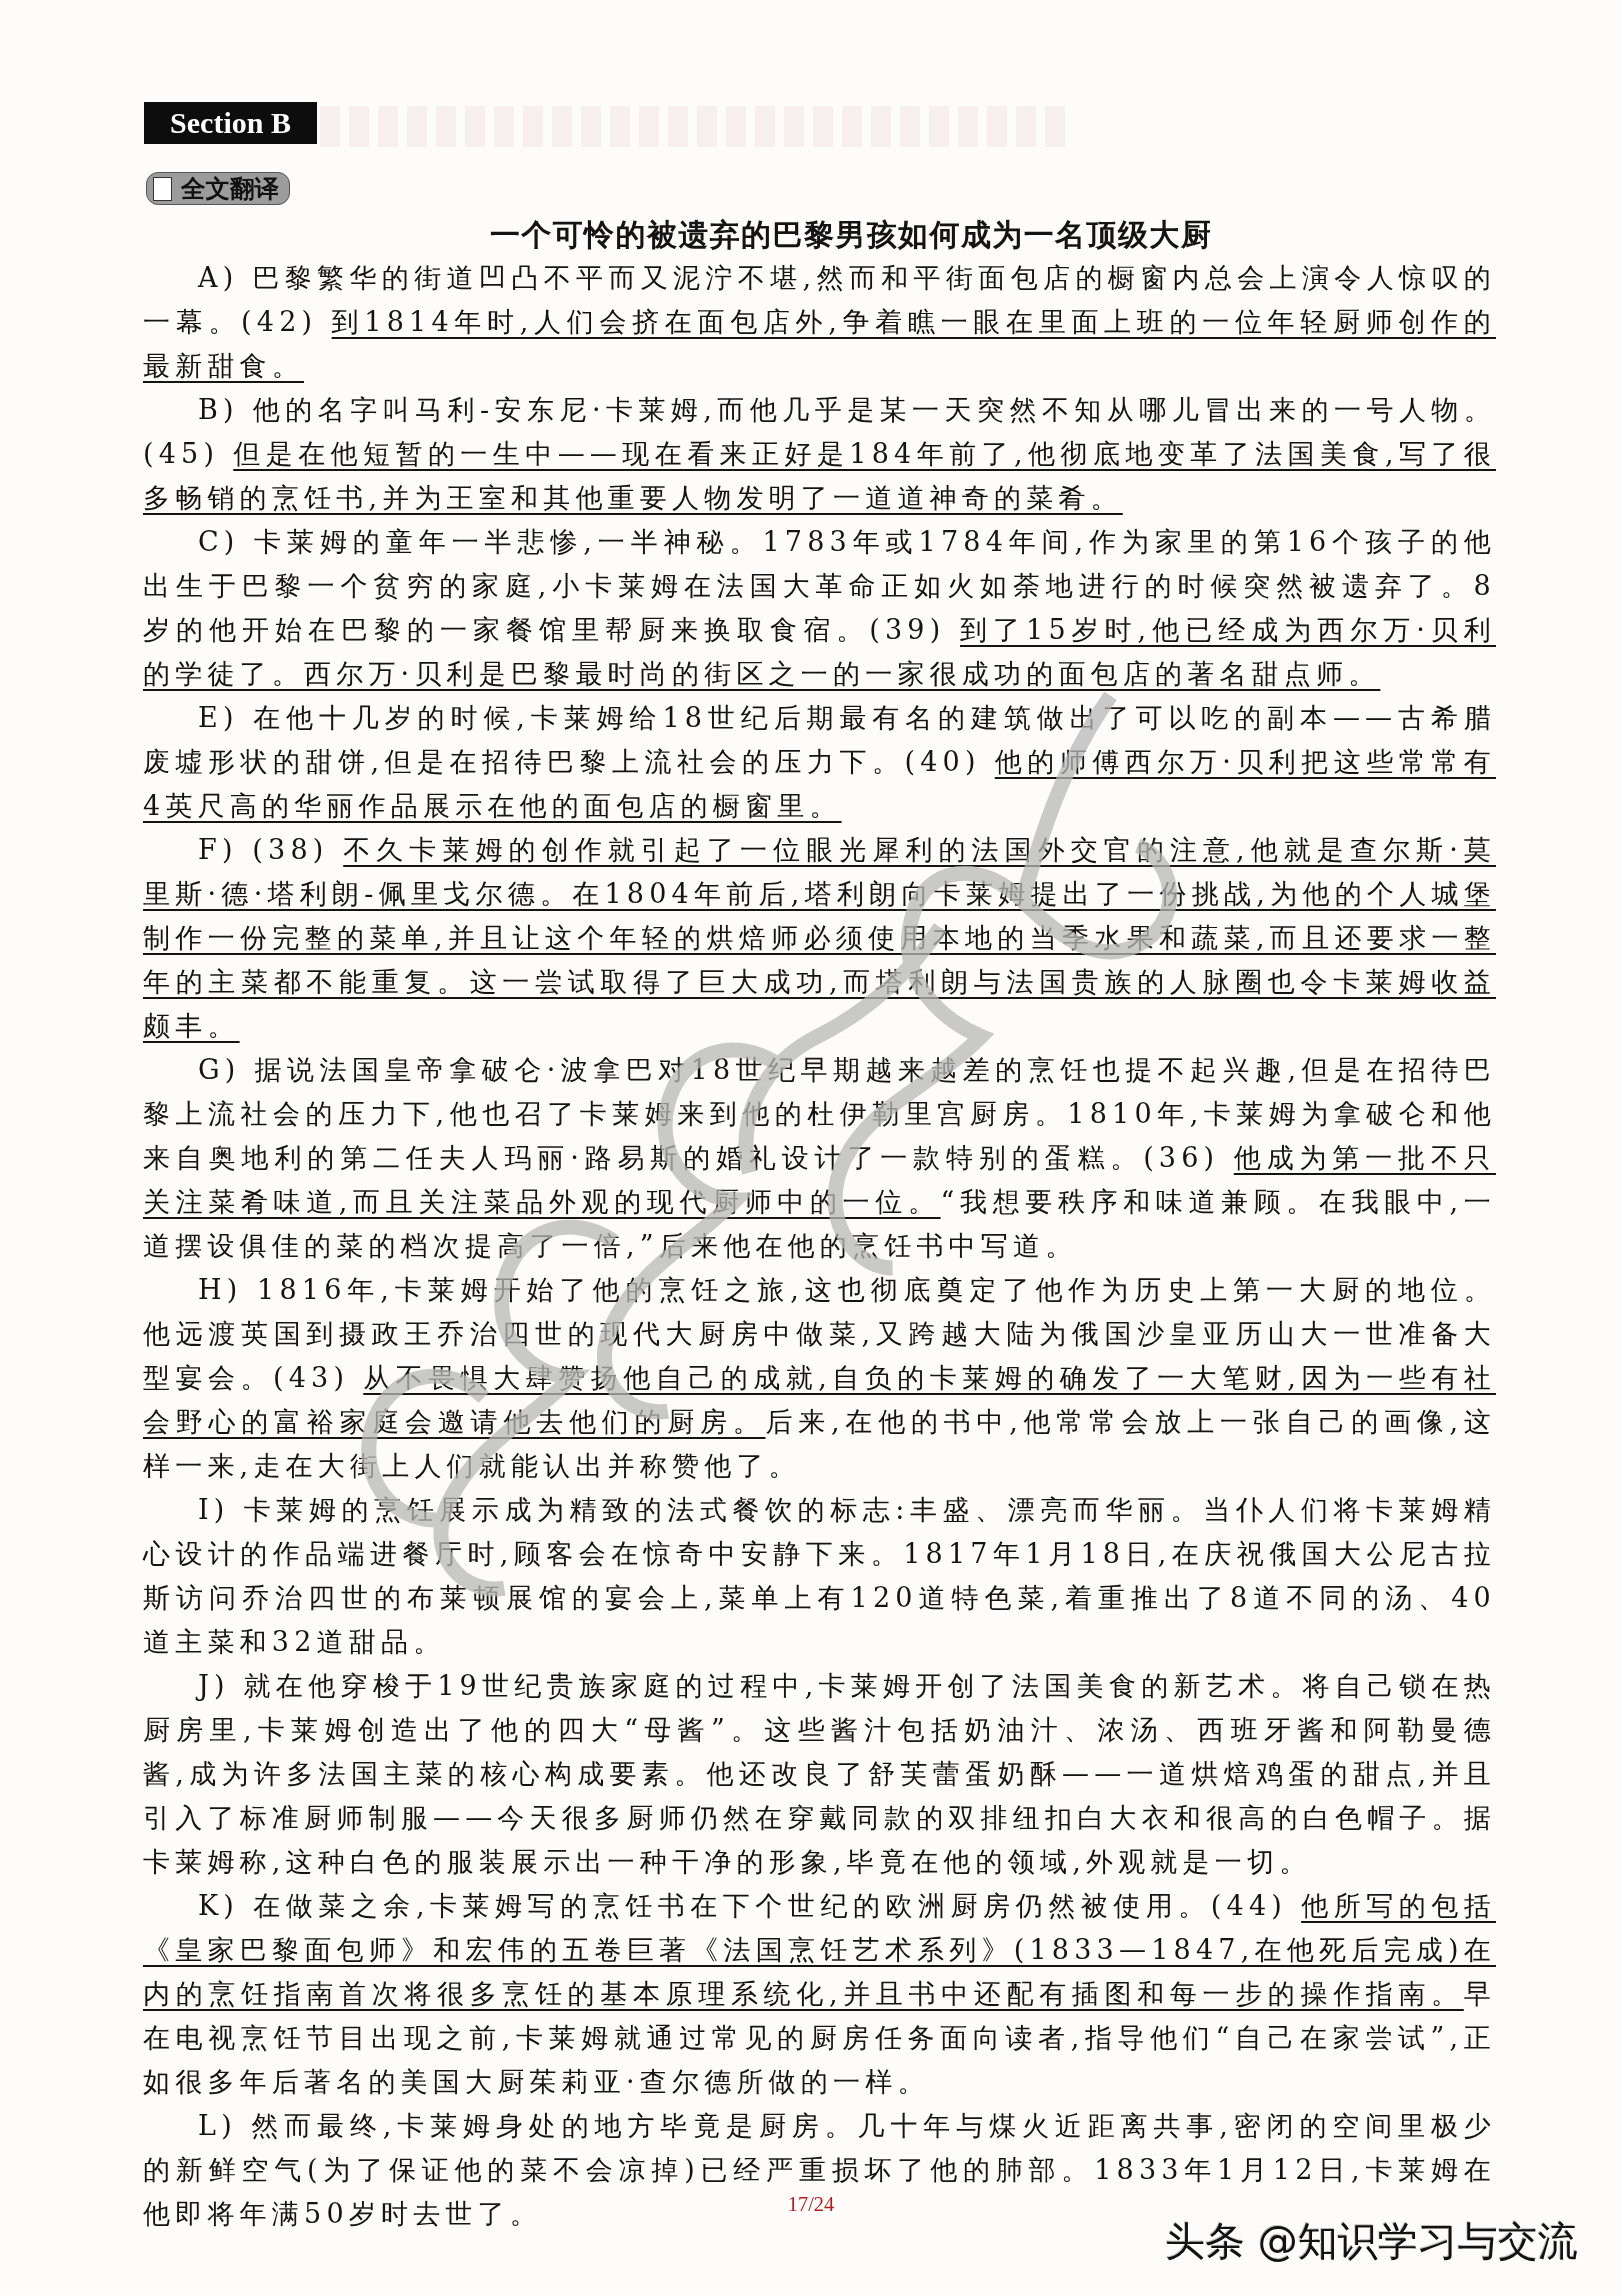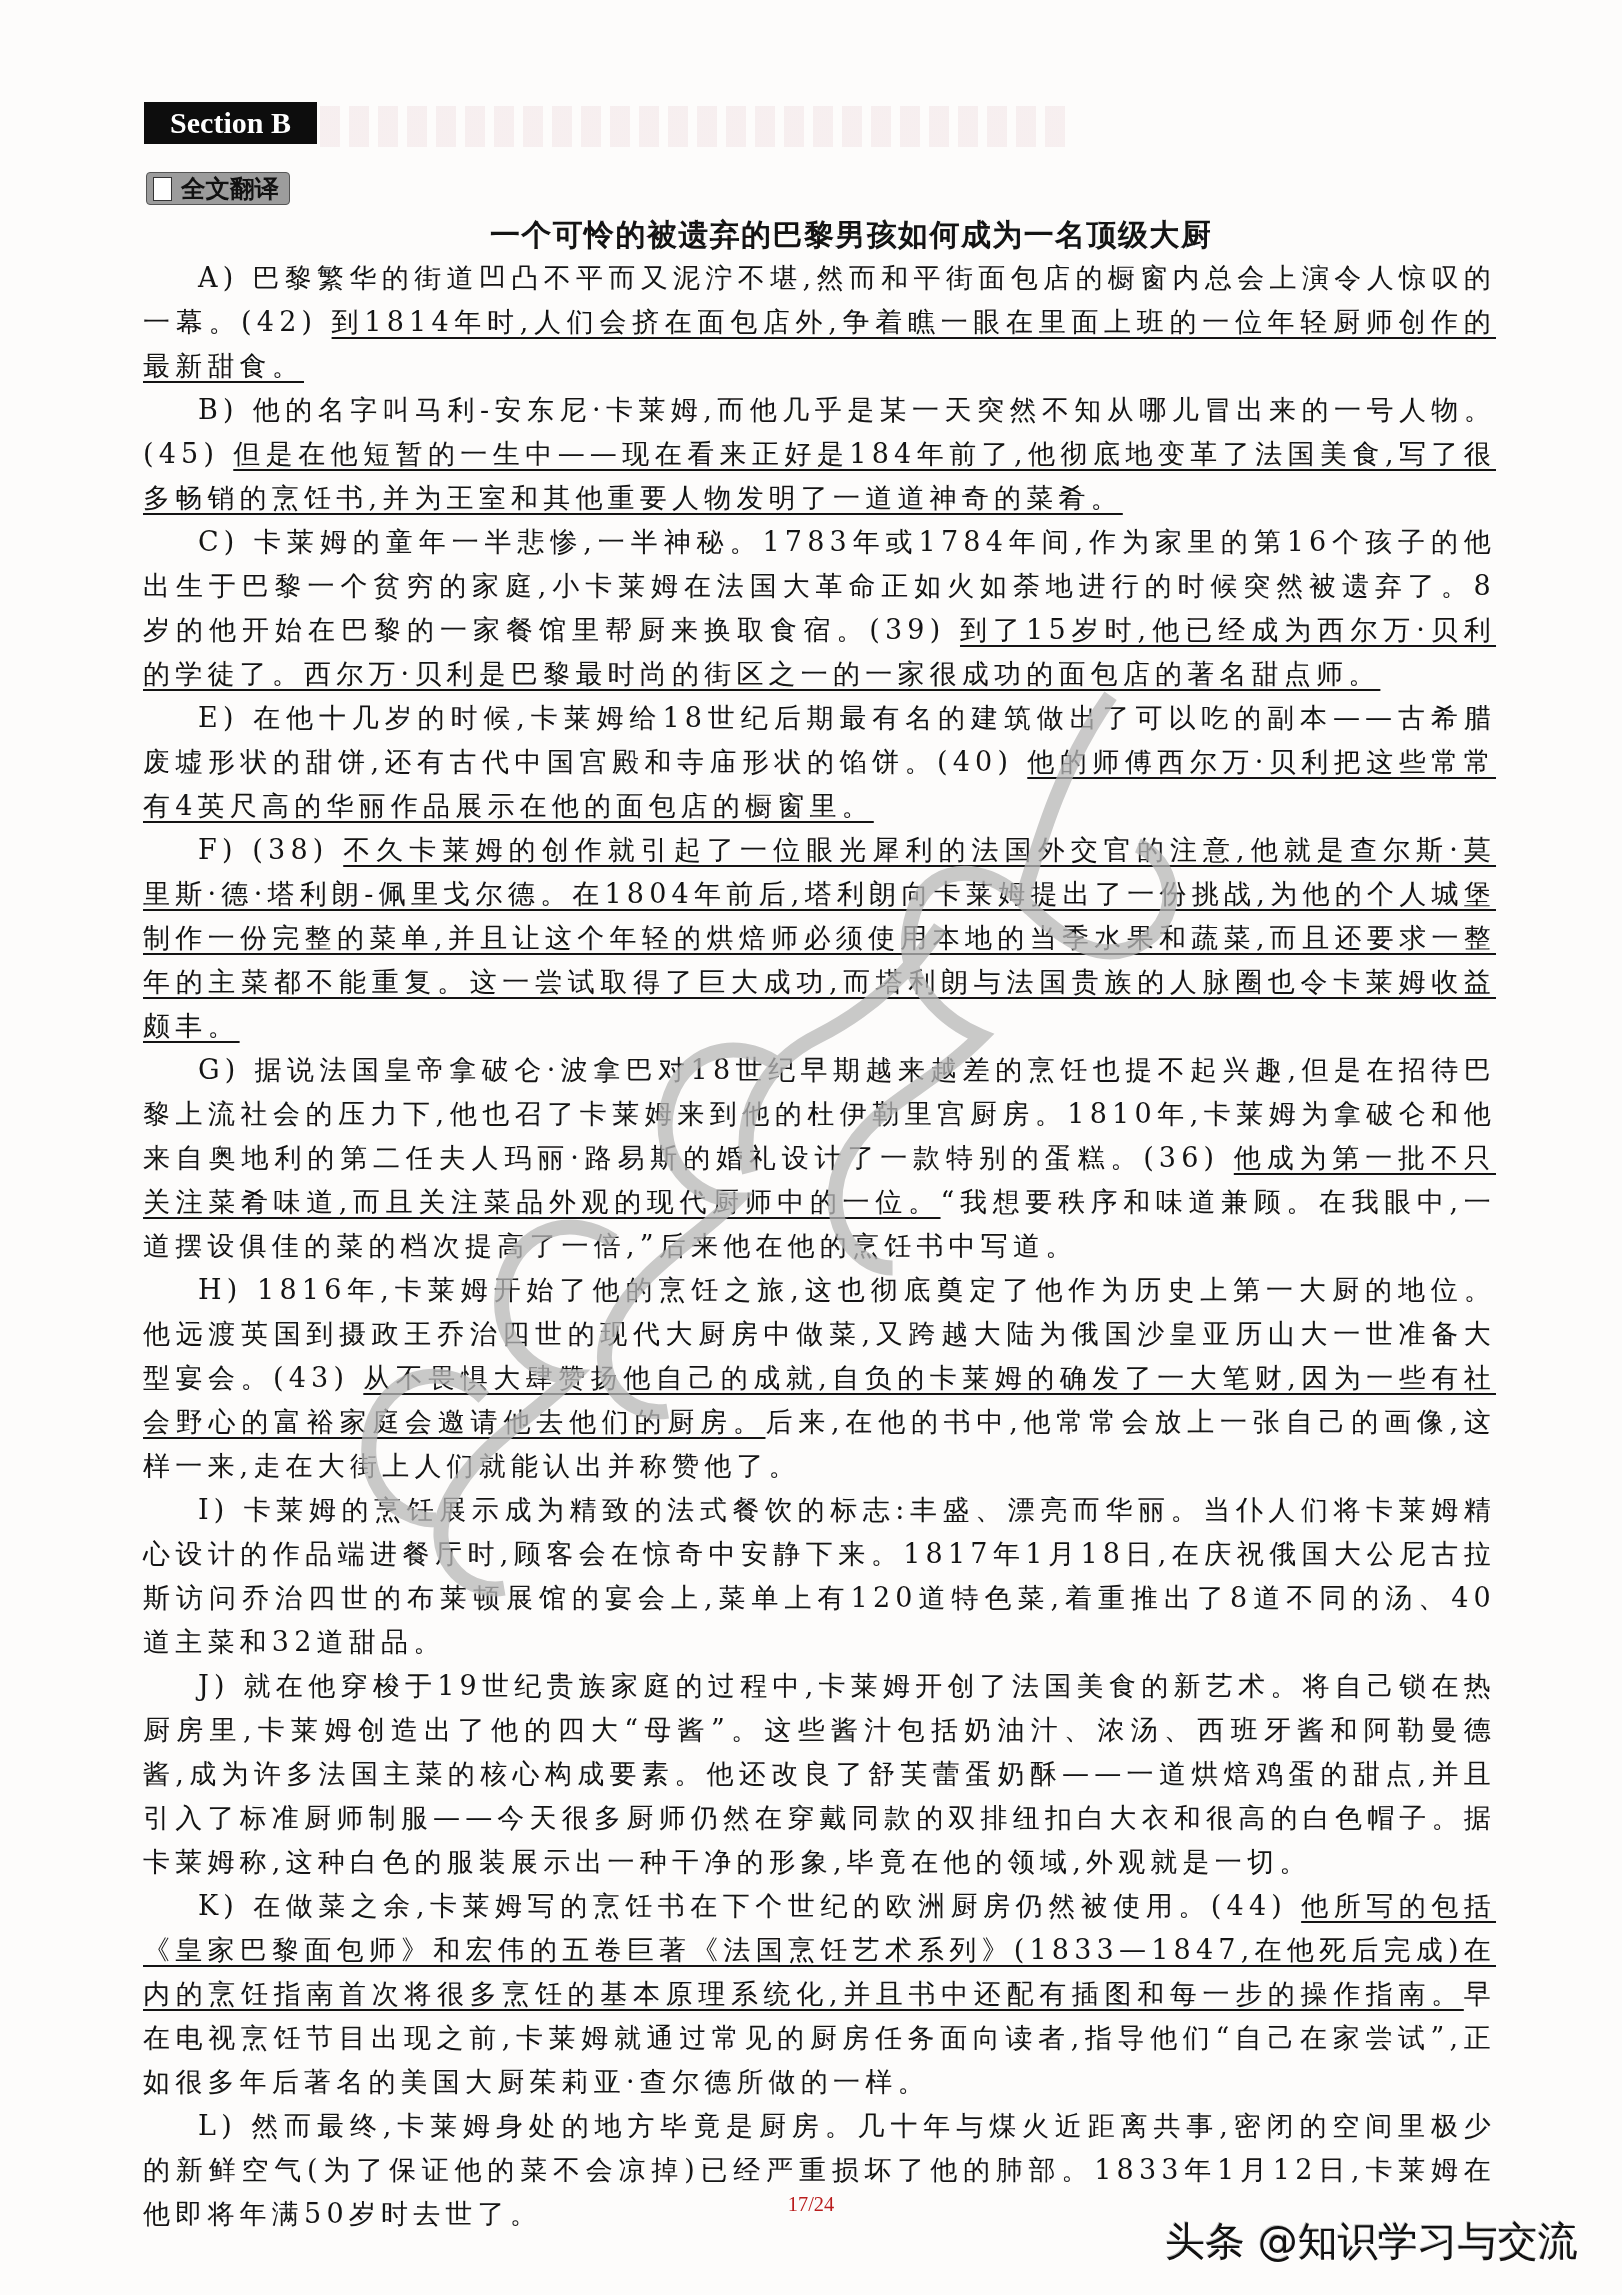--- a/index.html
+++ b/index.html
@@ -13,21 +13,21 @@
     background:#0d0d0d; color:#fff; font-family:"Liberation Serif",serif; font-weight:bold;
     font-size:30px; line-height:42px; text-align:center; letter-spacing:0px;
   }
   .faint-header {
     position:absolute; left:320px; top:106px; width:750px; height:41px;
     background:repeating-linear-gradient(90deg, rgba(210,160,170,0.18) 0 20.4px, rgba(255,255,255,0) 20.4px 29px);
     opacity:0.8;
   }
   .subhead {
     position:absolute; left:146px; top:172px; height:31px; padding:0 9.5px 0 34px;
-    background:#9c9c9c; border:1.4px solid #555; border-radius:4px;
+    background:#9c9c9c; border:1.4px solid #555; border-radius:12px;
     font-family:"DejaVu Sans",sans-serif; font-weight:bold; font-size:24.5px; line-height:31px; color:#111;
   }
   .subhead .box { position:absolute; left:5.5px; top:4.1px; width:17.7px; height:22px; background:#fff; border:1.4px solid #333; }
   .title {
     position:absolute; left:0; width:1622px; top:215px; text-align:center;
     font-family:"DejaVu Sans",sans-serif; font-weight:bold; font-size:30px; letter-spacing:1.4px;margin-left:40px;
   }
   .body-text {
     position:absolute; left:143px; top:256px; width:1353px;
     font-size:27px; line-height:44px; letter-spacing:5.2px; text-align:justify;
@@ -60,21 +60,21 @@
     <span class="box"></span>
     <span>全文翻译</span>
   </div>
 
   <div class="title">一个可怜的被遗弃的巴黎男孩如何成为一名顶级大厨</div>
 
   <div class="body-text" id="body">
       <p class="para"><span>A) </span><span>巴黎繁华的街道凹凸不平而又泥泞不堪,然而和平街面包店的橱窗内总会上演令人惊叹的一幕。</span><span>(42) </span><span class="u">到1814年时,人们会挤在面包店外,争着瞧一眼在里面上班的一位年轻厨师创作的最新甜食。</span></p>
       <p class="para"><span>B) </span><span>他的名字叫马利-安东尼·卡莱姆,而他几乎是某一天突然不知从哪儿冒出来的一号人物。</span><span>(45) </span><span class="u">但是在他短暂的一生中——现在看来正好是184年前了,他彻底地变革了法国美食,写了很多畅销的烹饪书,并为王室和其他重要人物发明了一道道神奇的菜肴。</span></p>
       <p class="para"><span>C) </span><span>卡莱姆的童年一半悲惨,一半神秘。1783年或1784年间,作为家里的第16个孩子的他出生于巴黎一个贫穷的家庭,小卡莱姆在法国大革命正如火如荼地进行的时候突然被遗弃了。8岁的他开始在巴黎的一家餐馆里帮厨来换取食宿。</span><span>(39) </span><span class="u">到了15岁时,他已经成为西尔万·贝利的学徒了。西尔万·贝利是巴黎最时尚的街区之一的一家很成功的面包店的著名甜点师。</span></p>
-      <p class="para"><span>E) </span><span>在他十几岁的时候,卡莱姆给18世纪后期最有名的建筑做出了可以吃的副本——古希腊废墟形状的甜饼,还有古代中国宫殿和寺庙形状的馅饼。</span><span>(40) </span><span class="u">他的师傅西尔万·贝利把这些常常有4英尺高的华丽作品展示在他的面包店的橱窗里。</span></p>
+      <p class="para"><span>E) </span><span>在他十几岁的时候,卡莱姆给18世纪后期最有名的建筑做出了可以吃的副本——古希腊废墟形状的甜饼,但是在招待巴黎上流社会的压力下。</span><span>(40) </span><span class="u">他的师傅西尔万·贝利把这些常常有4英尺高的华丽作品展示在他的面包店的橱窗里。</span></p>
       <p class="para"><span>F) </span><span>(38) </span><span class="u">不久卡莱姆的创作就引起了一位眼光犀利的法国外交官的注意,他就是查尔斯·莫里斯·德·塔利朗-佩里戈尔德。在1804年前后,塔利朗向卡莱姆提出了一份挑战,为他的个人城堡制作一份完整的菜单,并且让这个年轻的烘焙师必须使用本地的当季水果和蔬菜,而且还要求一整年的主菜都不能重复。这一尝试取得了巨大成功,而塔利朗与法国贵族的人脉圈也令卡莱姆收益颇丰。</span></p>
       <p class="para"><span>G) </span><span>据说法国皇帝拿破仑·波拿巴对18世纪早期越来越差的烹饪也提不起兴趣,但是在招待巴黎上流社会的压力下,他也召了卡莱姆来到他的杜伊勒里宫厨房。1810年,卡莱姆为拿破仑和他来自奥地利的第二任夫人玛丽·路易斯的婚礼设计了一款特别的蛋糕。</span><span>(36) </span><span class="u">他成为第一批不只关注菜肴味道,而且关注菜品外观的现代厨师中的一位。</span><span>“我想要秩序和味道兼顾。在我眼中,一道摆设俱佳的菜的档次提高了一倍,”后来他在他的烹饪书中写道。</span></p>
       <p class="para"><span>H) </span><span>1816年,卡莱姆开始了他的烹饪之旅,这也彻底奠定了他作为历史上第一大厨的地位。他远渡英国到摄政王乔治四世的现代大厨房中做菜,又跨越大陆为俄国沙皇亚历山大一世准备大型宴会。</span><span>(43) </span><span class="u">从不畏惧大肆赞扬他自己的成就,自负的卡莱姆的确发了一大笔财,因为一些有社会野心的富裕家庭会邀请他去他们的厨房。</span><span>后来,在他的书中,他常常会放上一张自己的画像,这样一来,走在大街上人们就能认出并称赞他了。</span></p>
       <p class="para"><span>I) </span><span>卡莱姆的烹饪展示成为精致的法式餐饮的标志:丰盛、漂亮而华丽。当仆人们将卡莱姆精心设计的作品端进餐厅时,顾客会在惊奇中安静下来。1817年1月18日,在庆祝俄国大公尼古拉斯访问乔治四世的布莱顿展馆的宴会上,菜单上有120道特色菜,着重推出了8道不同的汤、40道主菜和32道甜品。</span></p>
       <p class="para"><span>J) </span><span>就在他穿梭于19世纪贵族家庭的过程中,卡莱姆开创了法国美食的新艺术。将自己锁在热厨房里,卡莱姆创造出了他的四大“母酱”。这些酱汁包括奶油汁、浓汤、西班牙酱和阿勒曼德酱,成为许多法国主菜的核心构成要素。他还改良了舒芙蕾蛋奶酥——一道烘焙鸡蛋的甜点,并且引入了标准厨师制服——今天很多厨师仍然在穿戴同款的双排纽扣白大衣和很高的白色帽子。据卡莱姆称,这种白色的服装展示出一种干净的形象,毕竟在他的领域,外观就是一切。</span></p>
       <p class="para"><span>K) </span><span>在做菜之余,卡莱姆写的烹饪书在下个世纪的欧洲厨房仍然被使用。</span><span>(44) </span><span class="u">他所写的包括《皇家巴黎面包师》和宏伟的五卷巨著《法国烹饪艺术系列》(1833—1847,在他死后完成)在内的烹饪指南首次将很多烹饪的基本原理系统化,并且书中还配有插图和每一步的操作指南。</span><span>早在电视烹饪节目出现之前,卡莱姆就通过常见的厨房任务面向读者,指导他们“自己在家尝试”,正如很多年后著名的美国大厨茱莉亚·查尔德所做的一样。</span></p>
       <p class="para"><span>L) </span><span>然而最终,卡莱姆身处的地方毕竟是厨房。几十年与煤火近距离共事,密闭的空间里极少的新鲜空气(为了保证他的菜不会凉掉)已经严重损坏了他的肺部。1833年1月12日,卡莱姆在他即将年满50岁时去世了。</span></p>
     </div>
 
   <svg class="watermark" viewBox="0 0 1600 1400">

